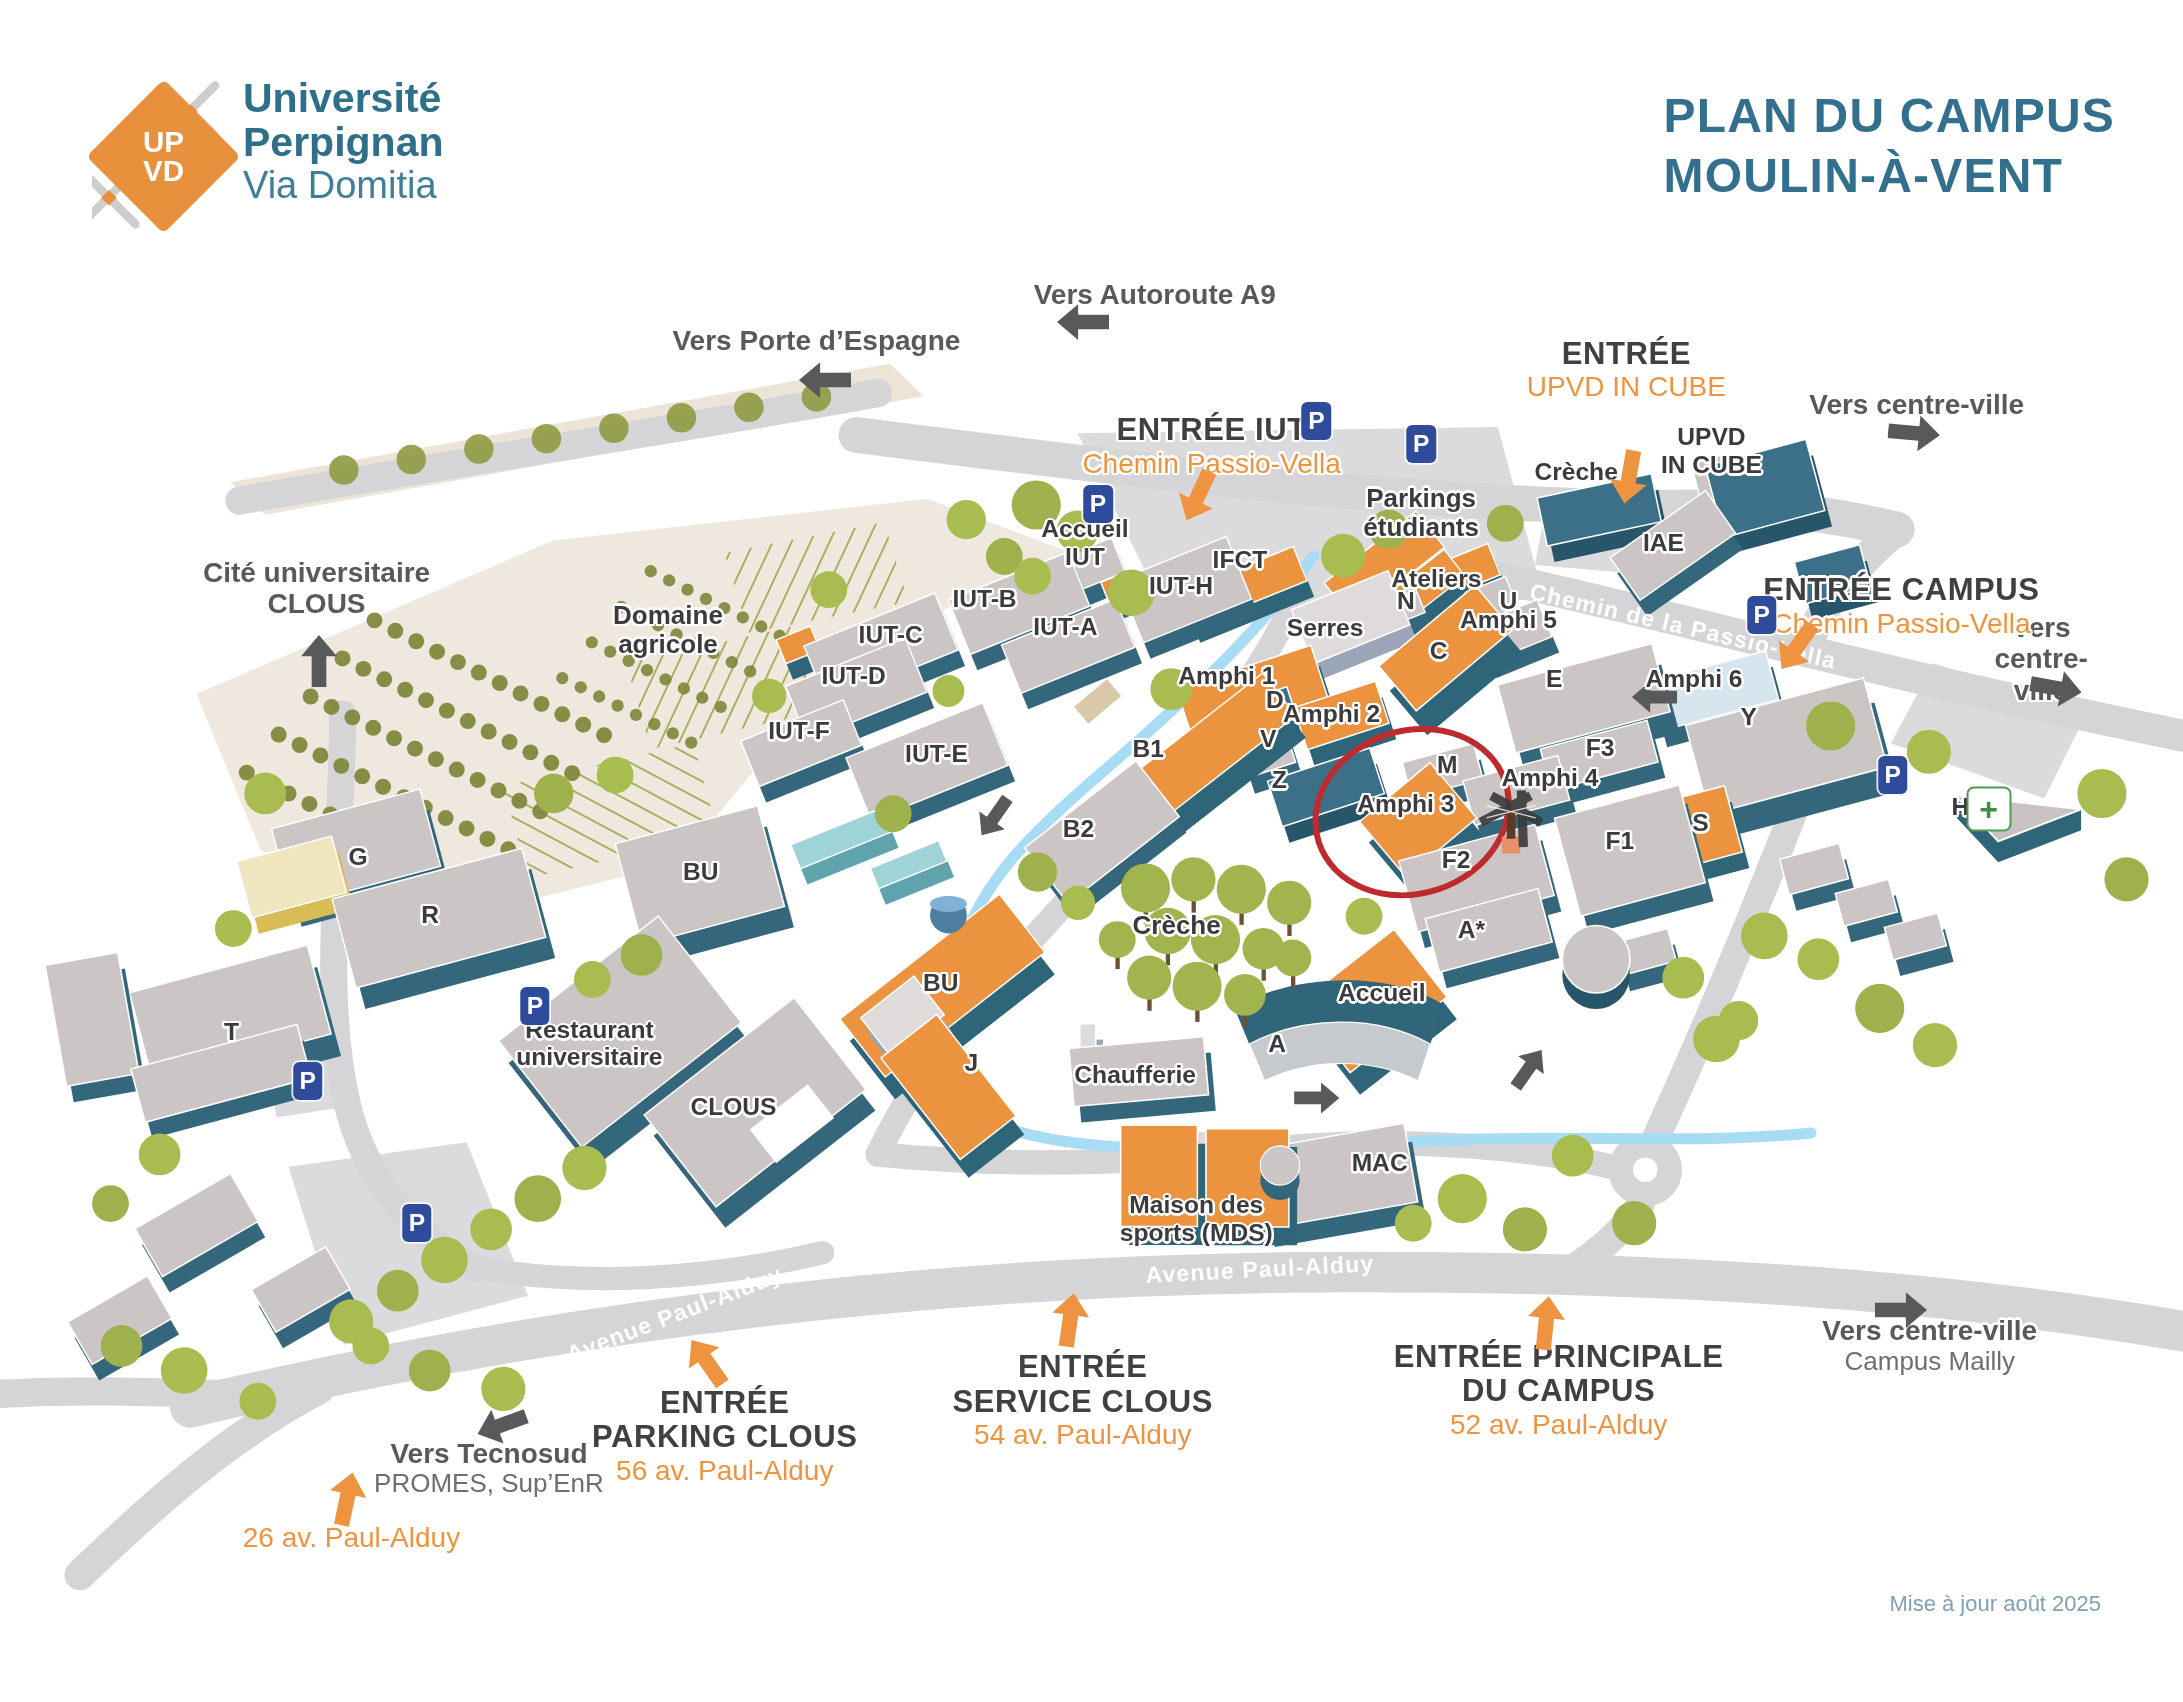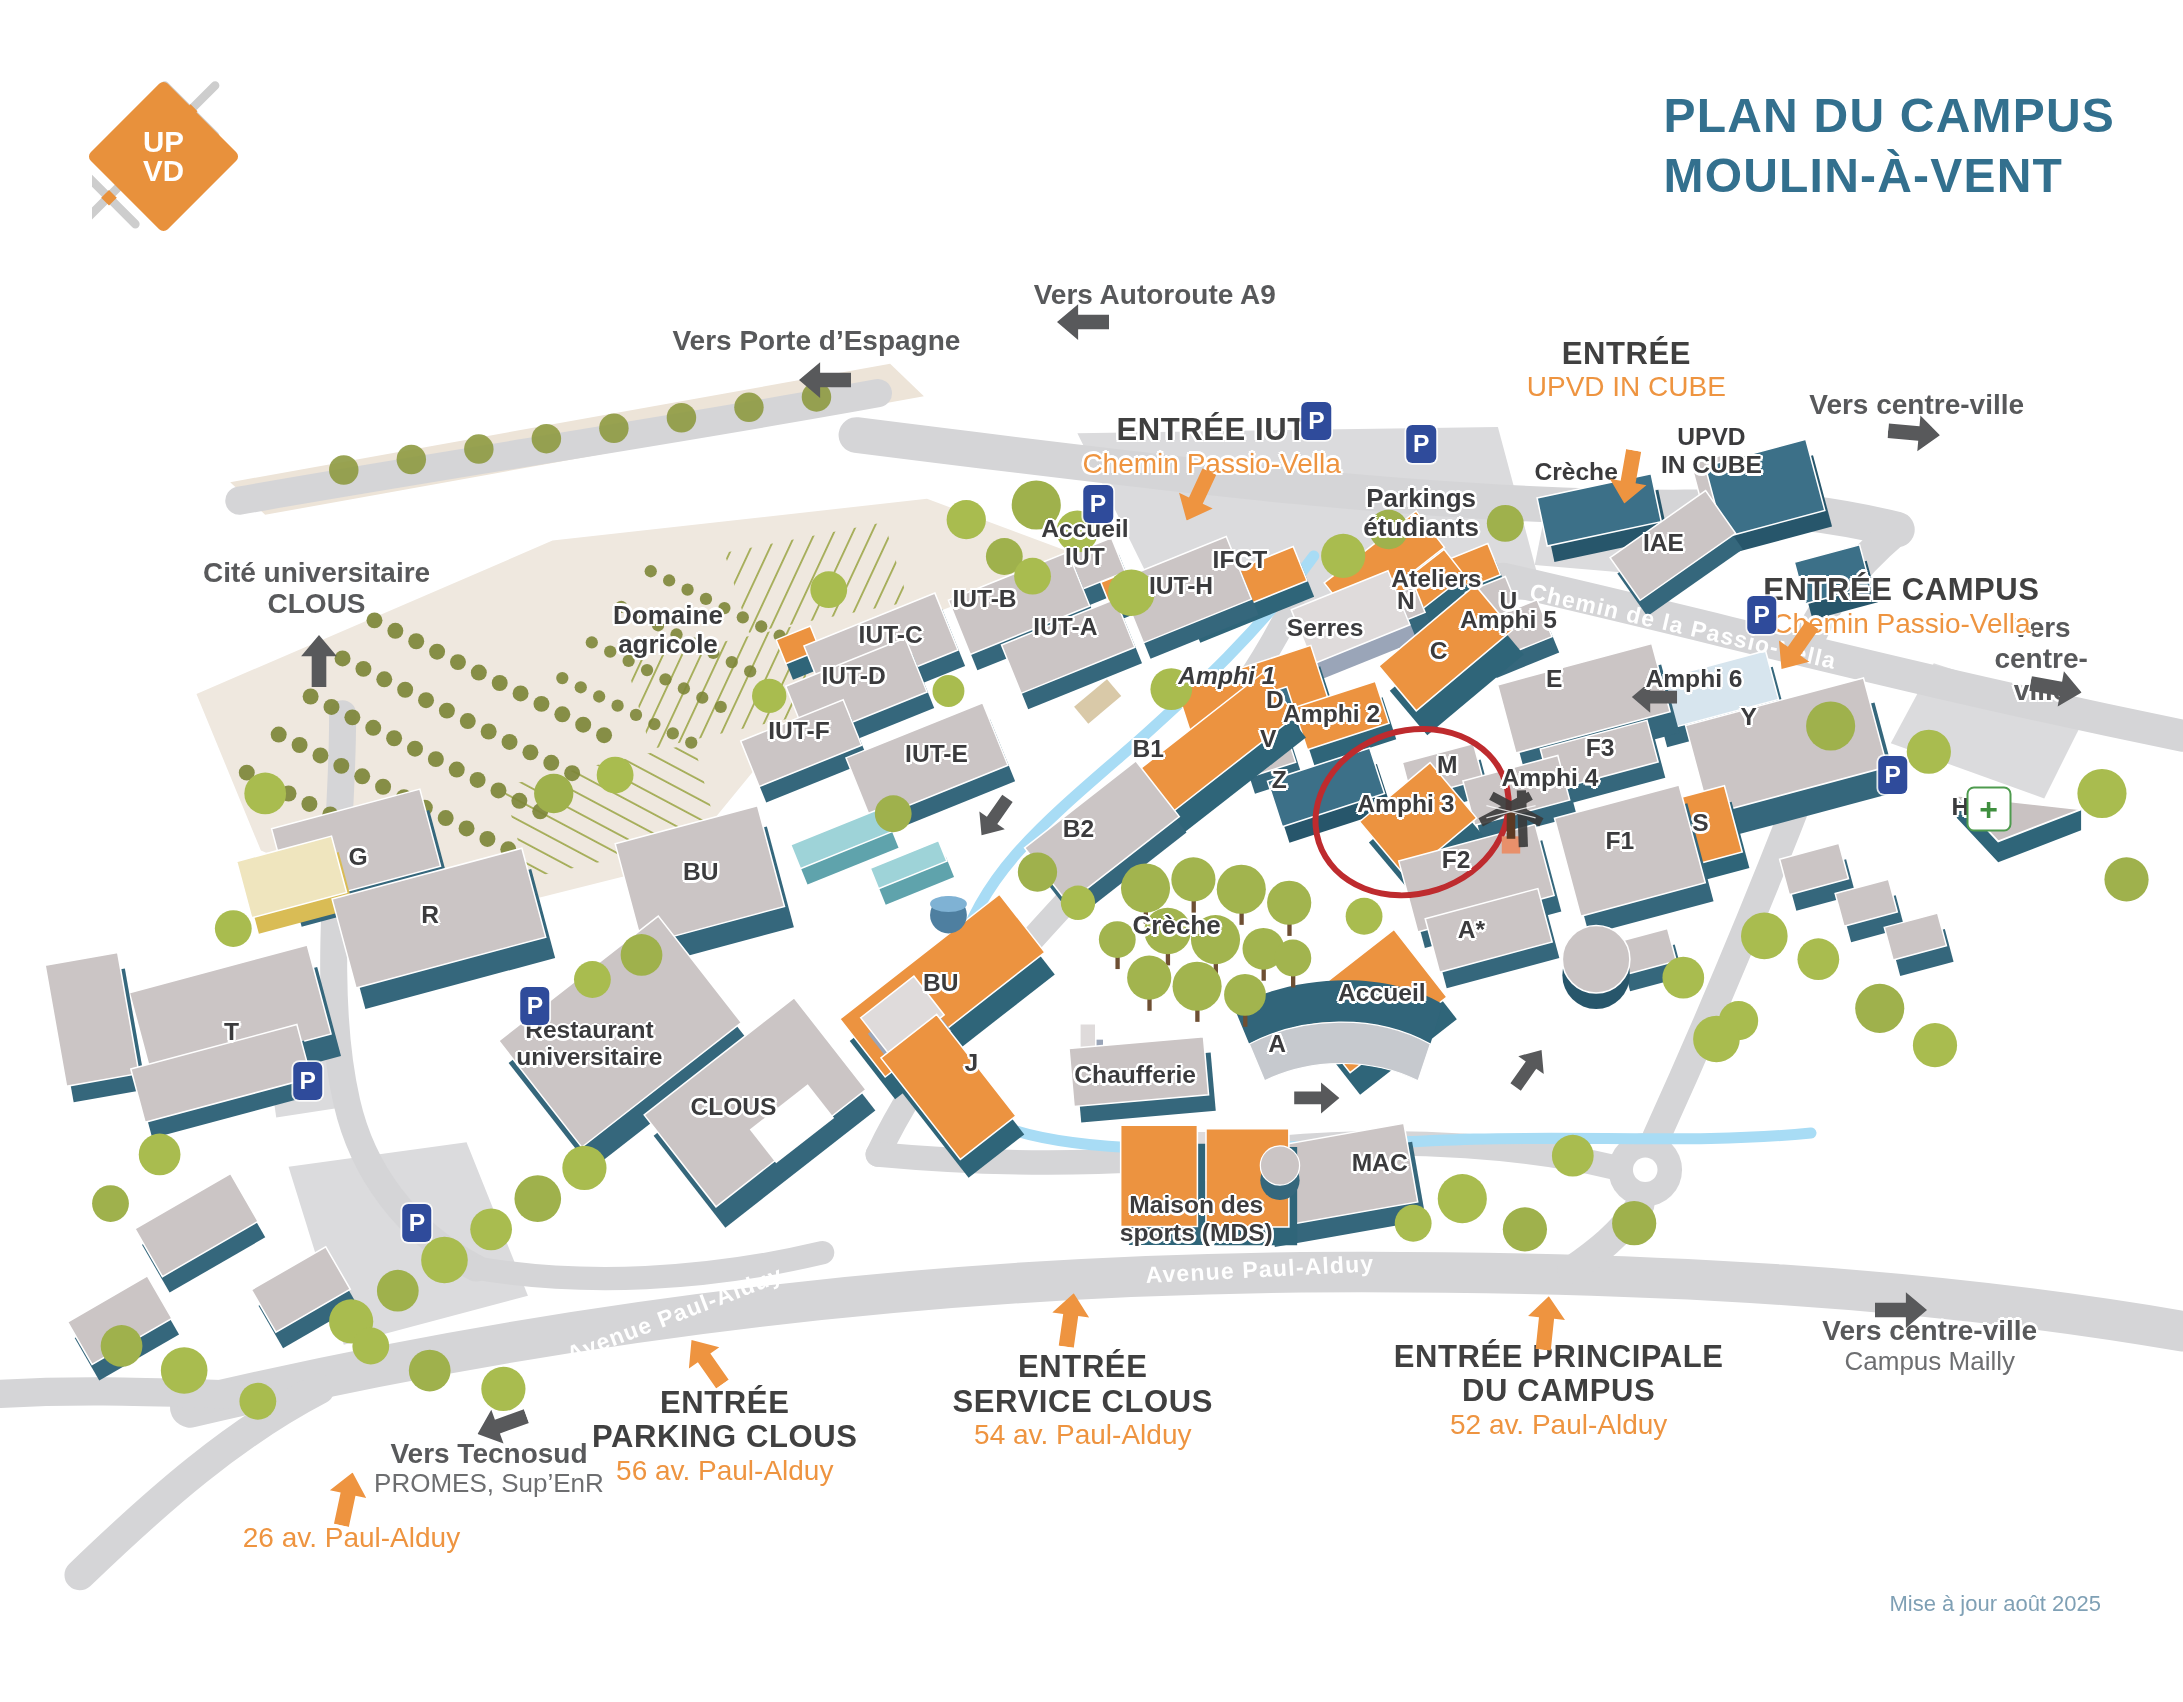--- a/index.html
+++ b/index.html
@@ -459,21 +459,21 @@
       <div class="lbl bld halo" style="left: 40.8%; top: 37.3%; transform: translate(-50%, -50%);">IUT-C</div>
       <div class="lbl bld halo" style="left: 39.1%; top: 39.7%; transform: translate(-50%, -50%);">IUT-D</div>
       <div class="lbl bld halo" style="left: 36.6%; top: 42.9%; transform: translate(-50%, -50%);">IUT-F</div>
       <div class="lbl bld halo" style="left: 42.9%; top: 44.3%; transform: translate(-50%, -50%);">IUT-E</div>
       <div class="lbl bld halo" style="left: 60.7%; top: 36.9%; transform: translate(-50%, -50%);">Serres</div>
       <div class="lbl bld halo" style="left: 65.8%; top: 34%; transform: translate(-50%, -50%);">Ateliers</div>
       <div class="lbl bld halo" style="left: 64.4%; top: 35.3%; transform: translate(-50%, -50%);">N</div>
       <div class="lbl bld halo" style="left: 69.1%; top: 35.3%; transform: translate(-50%, -50%);">U</div>
       <div class="lbl bld halo" style="left: 69.1%; top: 36.4%; transform: translate(-50%, -50%);">Amphi 5</div>
       <div class="lbl bld halo" style="left: 65.9%; top: 38.2%; transform: translate(-50%, -50%);">C</div>
-      <div class="lbl bld halo" style="left: 56.2%; top: 39.7%; transform: translate(-50%, -50%); font-style: italic;">Amphi 1</div>
+      <div class="lbl bld halo" style="left: 56.2%; top: 39.7%; transform: translate(-50%, -50%);">Amphi 1</div>
       <div class="lbl bld halo" style="left: 58.4%; top: 41.1%; transform: translate(-50%, -50%);">D</div>
       <div class="lbl bld halo" style="left: 61%; top: 41.9%; transform: translate(-50%, -50%);">Amphi 2</div>
       <div class="lbl bld halo" style="left: 58.1%; top: 43.4%; transform: translate(-50%, -50%);">V</div>
       <div class="lbl bld halo" style="left: 52.6%; top: 44%; transform: translate(-50%, -50%);">B1</div>
       <div class="lbl bld halo" style="left: 58.6%; top: 45.8%; transform: translate(-50%, -50%);">Z</div>
       <div class="lbl bld halo" style="left: 49.4%; top: 48.7%; transform: translate(-50%, -50%);">B2</div>
       <div class="lbl bld halo" style="left: 71.2%; top: 39.9%; transform: translate(-50%, -50%);">E</div>
       <div class="lbl bld halo" style="left: 77.6%; top: 39.9%; transform: translate(-50%, -50%);">Amphi 6</div>
       <div class="lbl bld halo" style="left: 80.1%; top: 42.1%; transform: translate(-50%, -50%);">Y</div>
       <div class="lbl bld halo" style="left: 73.3%; top: 43.9%; transform: translate(-50%, -50%);">F3</div>
@@ -618,20 +618,25 @@
       </g>
       <rect x="152" y="56" width="16" height="16" fill="#E8913C" transform="rotate(45 160 64)"></rect>
       <rect x="18" y="196" width="18" height="18" fill="#E8913C" transform="rotate(45 27 205)"></rect>
     </svg>
     <div id="diamond">
       <div class="inner">
         <span>UP</span>
         <span>VD</span>
       </div>
     </div>
+    <div id="logoname">
+      <div class="n1">Université</div>
+      <div class="n2">Perpignan</div>
+      <div class="n3">Via Domitia</div>
+    </div>
   </div>
 
   <div id="title">
     <div>PLAN DU CAMPUS</div>
     <div>MOULIN-À-VENT</div>
   </div>
 
   <div id="footnote">Mise à jour août 2025</div>
 </div>
 

